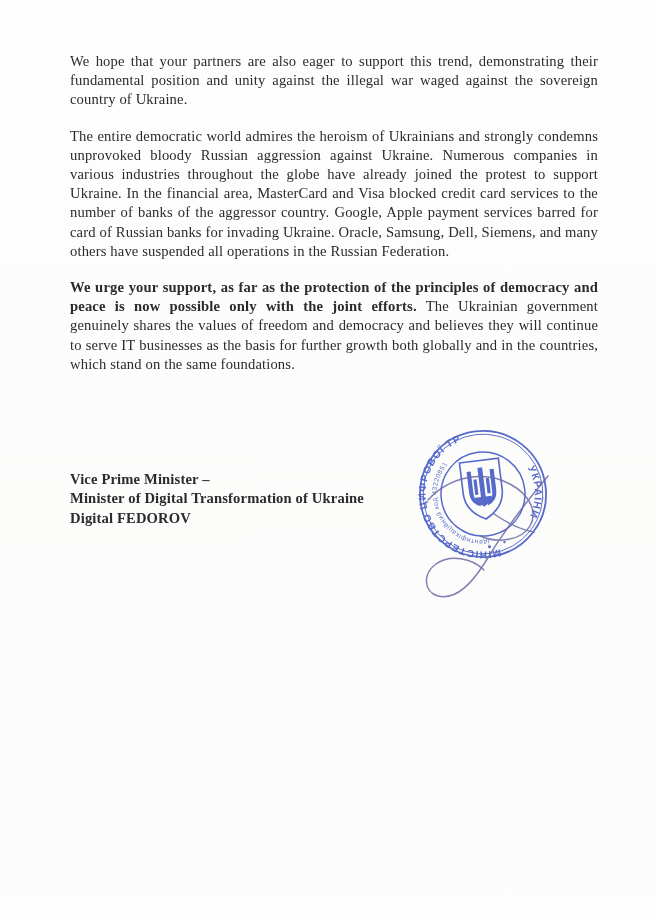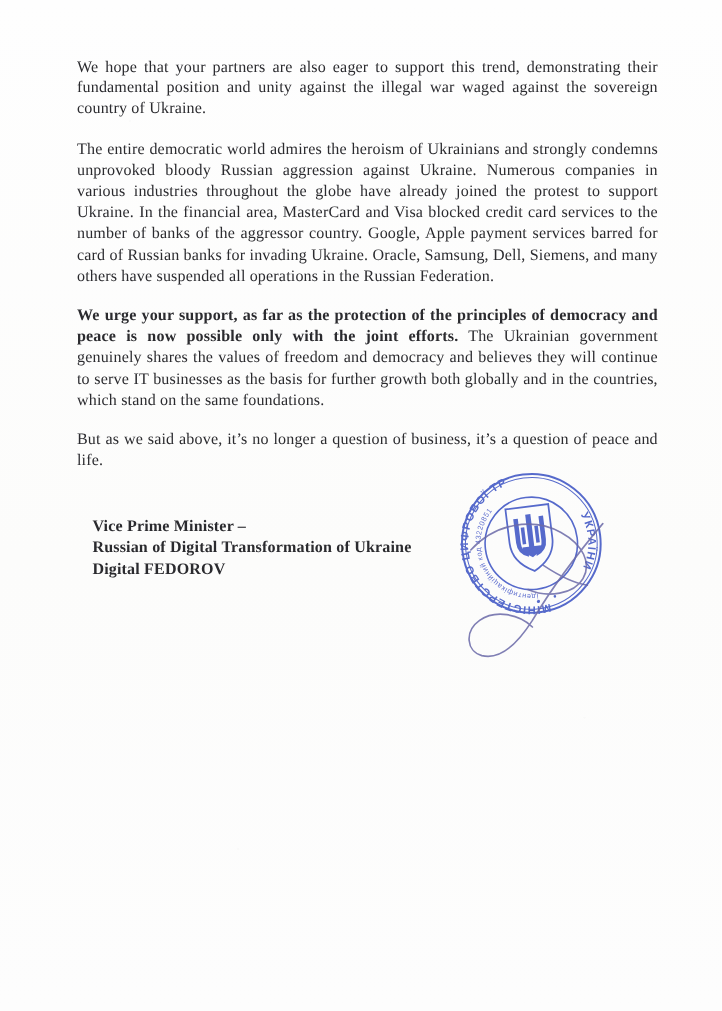--- a/index.html
+++ b/index.html
@@ -51,21 +51,21 @@
   p.para:last-child {
     margin-bottom: 0;
   }
 
   .strong-lead {
     font-weight: bold;
   }
 
   .signature-block {
     position: absolute;
-    left: 84px;
+    left: 70px;
     top: 470px;
     width: 330px;
   }
 
   .signature-block .sig-line {
     font-size: 14.6px;
     line-height: 19.4px;
     font-weight: bold;
     letter-spacing: 0.01em;
     white-space: nowrap;
@@ -110,27 +110,26 @@
 <div class="page">
 
   <div class="body-column">
 
     <p class="para">We hope that your partners are also eager to support this trend, demonstrating their fundamental position and unity against the illegal war waged against the sovereign country of Ukraine.</p>
 
     <p class="para">The entire democratic world admires the heroism of Ukrainians and strongly condemns unprovoked bloody Russian aggression against Ukraine. Numerous companies in various industries throughout the globe have already joined the protest to support Ukraine. In the financial area, MasterCard and Visa blocked credit card services to the number of banks of the aggressor country. Google, Apple payment services barred for card of Russian banks for invading Ukraine. Oracle, Samsung, Dell, Siemens, and many others have suspended all operations in the Russian Federation.</p>
 
     <p class="para"><span class="strong-lead">We urge your support, as far as the protection of the principles of democracy and peace is now possible only with the joint efforts.</span><span> The Ukrainian government genuinely shares the values of freedom and democracy and believes they will continue to serve IT businesses as the basis for further growth both globally and in the countries, which stand on the same foundations.</span></p>
 
-    <p class="para">But as we said above, it’s no longer a question of business, it’s a question of peace and life.</p>
 
   </div>
 
   <div class="signature-block">
     <div class="sig-line">Vice Prime Minister –</div>
-    <div class="sig-line">Russian of Digital Transformation of Ukraine</div>
+    <div class="sig-line">Minister of Digital Transformation of Ukraine</div>
     <div class="sig-line">Digital FEDOROV</div>
   </div>
 
   <div class="seal">
     <svg viewBox="0 0 200 200" xmlns="http://www.w3.org/2000/svg">
       <defs>
         <path id="arcOuterTop" d="M 100,100 m -82,0 a 82,82 0 0 1 164,0" transform="rotate(-104 100 100)" fill="none"></path>
         <path id="arcOuterBottom" d="M 100,100 m 74,0 a 74,74 0 0 1 -148,0" transform="rotate(-34 100 100)" fill="none"></path>
         <path id="arcInnerTop" d="M 100,100 m -66,0 a 66,66 0 0 1 132,0" transform="rotate(-96 100 100)" fill="none"></path>
       </defs>

